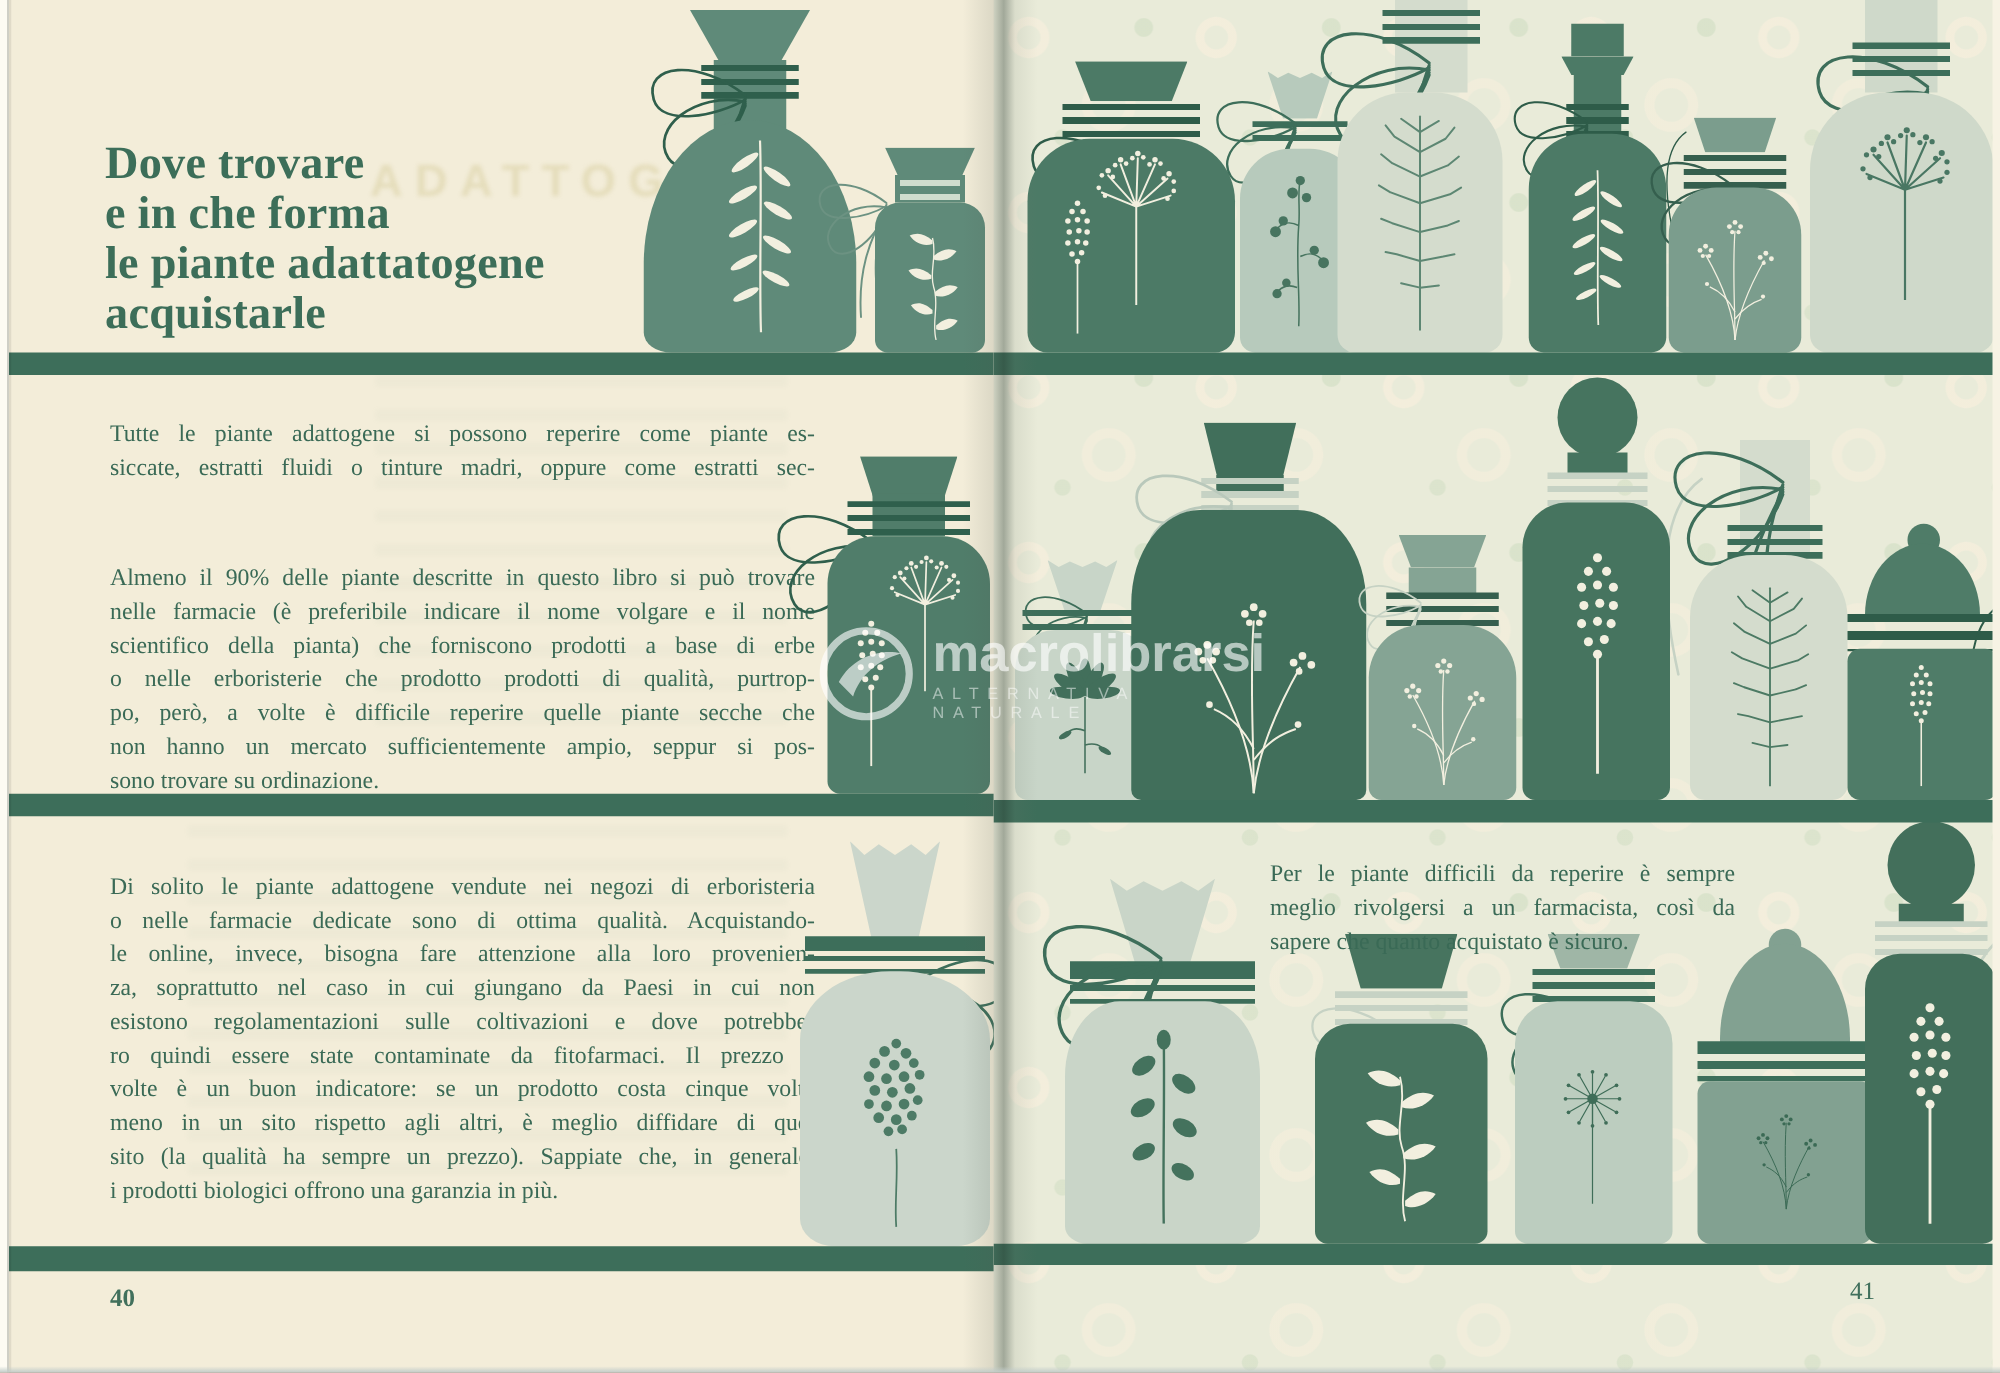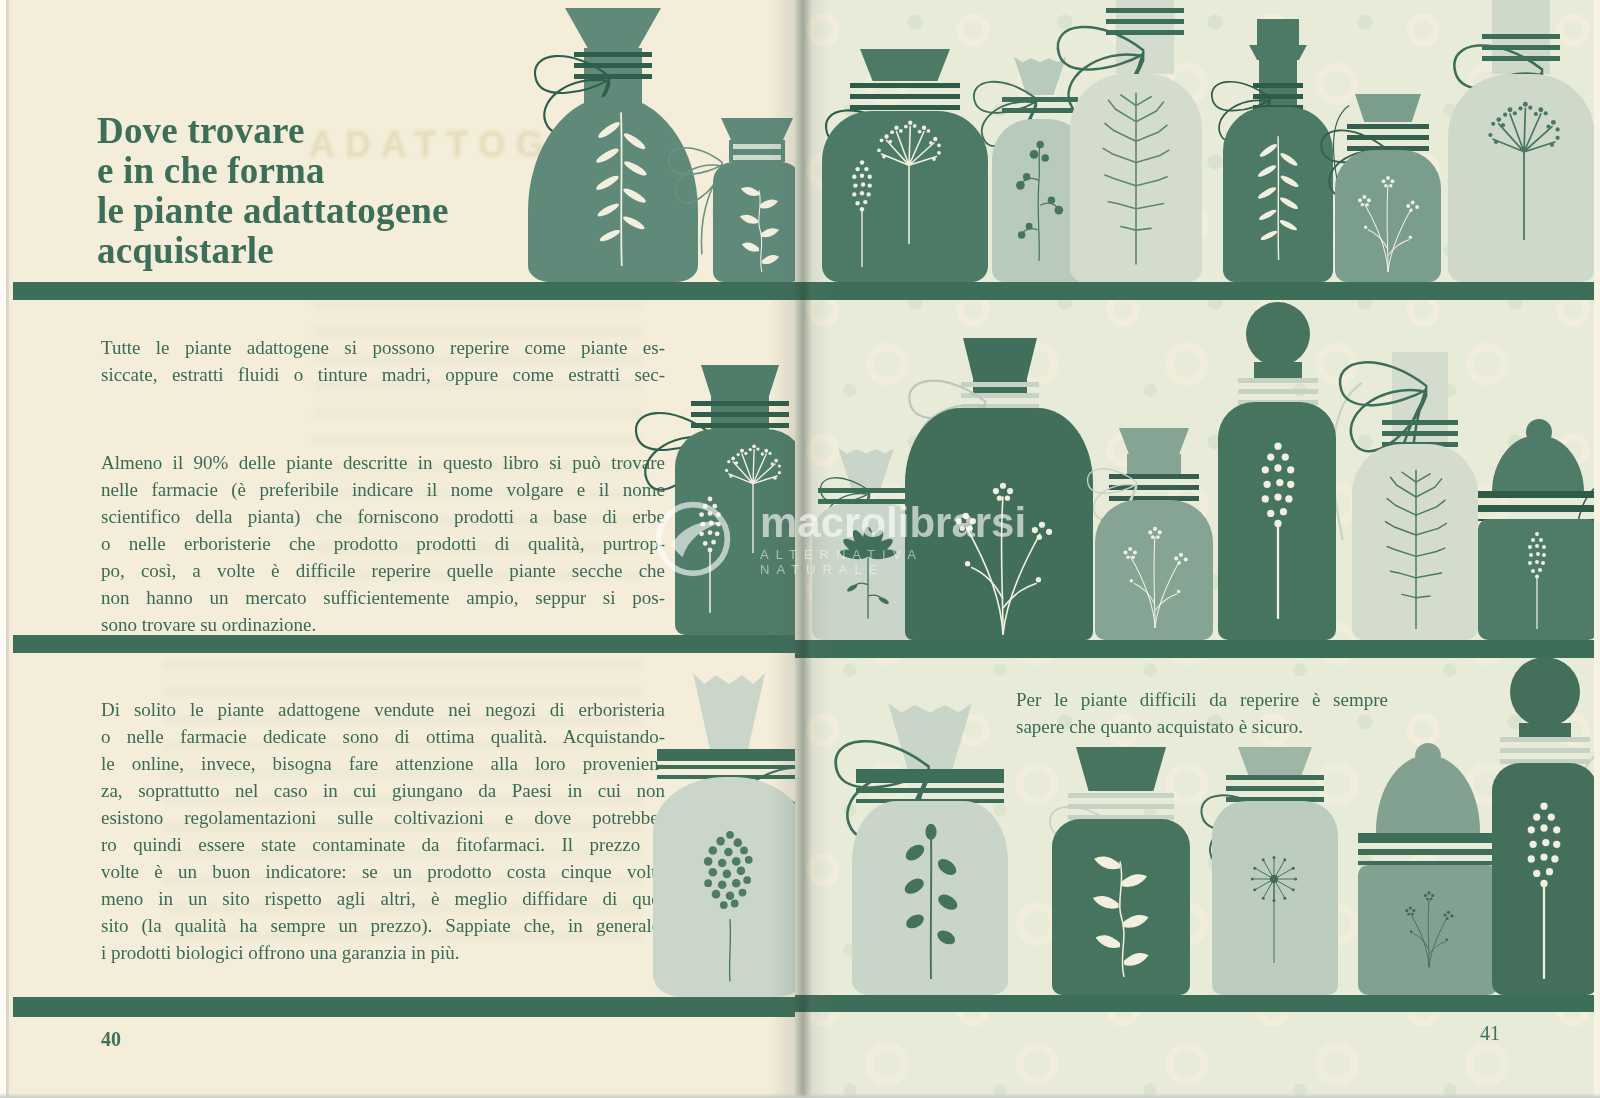--- a/index.html
+++ b/index.html
@@ -1,19 +1,19 @@
 <!DOCTYPE html>
 <html><head>
 <meta charset="utf-8">
 <style>
   html,body{margin:0;padding:0;background:#888;}
   #stage{position:relative;width:1600px;height:1098px;overflow:hidden;
          font-family:"Liberation Serif",serif;background:#f2ecd8;}
   .page{position:absolute;top:0;height:1098px;}
-  #page-left{left:0;width:795px;background:#f3edd9;margin-left:13px;}
+  #page-left{left:0;width:795px;background:#f3edd9;}
   #page-right{left:795px;width:805px;background-color:#e9ebd9;
     background-image:
       radial-gradient(circle at 28px 30px, rgba(244,238,220,.0) 9px, rgba(244,238,220,.9) 10px 16px, rgba(244,238,220,0) 17px),
       radial-gradient(circle at 92px 84px, rgba(244,238,220,0) 13px, rgba(244,238,220,.75) 14px 21px, rgba(244,238,220,0) 22px),
       radial-gradient(circle at 120px 22px, rgba(216,226,202,.9) 7px, rgba(216,226,202,0) 8px),
       radial-gradient(circle at 55px 110px, rgba(216,226,202,.8) 6px, rgba(216,226,202,0) 7px);
     background-size:150px 140px;}
   
   #title{position:absolute;left:84px;top:86px;width:490px;color:#3c6e59;
          font-size:37px;line-height:40px;font-weight:bold;letter-spacing:.2px;}
@@ -37,21 +37,21 @@
   .bd{left:0;right:0;bottom:0;background:var(--c);}
   .bands{background:repeating-linear-gradient(to bottom,var(--bc) 0 5px,transparent 5px 11px);}
   .trapt{clip-path:polygon(0 0,100% 0,86% 100%,14% 100%);}
   .crimp{clip-path:polygon(0 0,16% 14%,32% 3%,50% 14%,68% 3%,84% 14%,100% 0,76% 100%,24% 100%);}
   .flare{clip-path:polygon(0 0,100% 0,74% 100%,26% 100%);}
   .dome{border-radius:50% 50% 0 0 / 95% 95% 0 0;}
   .ball,.knob{border-radius:50%;}
   .motif,.bow{position:absolute;overflow:visible;}
   
   #watermark{position:absolute;left:650px;top:496px;width:330px;z-index:60;
-     display:flex;align-items:center;gap:24px;pointer-events:none;}
+     display:flex;align-items:center;gap:10px;pointer-events:none;}
   #wm-text .wm-name{font-family:"Liberation Sans",sans-serif;font-weight:700;
      font-size:42px;line-height:42px;color:rgba(255,255,255,.62);letter-spacing:0;}
   #wm-text .wm-tag{font-family:"Liberation Sans",sans-serif;font-size:13px;
      letter-spacing:7px;color:rgba(255,255,255,.5);margin-top:3px;}
   
   #gutter{position:absolute;left:770px;top:0;width:60px;height:1098px;z-index:55;
     background:linear-gradient(to right, rgba(80,90,80,0) 0%, rgba(80,90,80,.14) 40%,
        rgba(45,60,50,.38) 55%, rgba(110,120,105,.12) 70%, rgba(80,90,80,0) 100%);}
   #edge-left{position:absolute;left:0;top:0;width:9px;height:1098px;z-index:58;
     background:linear-gradient(to right,#fdfbf3 0 6px,#cfcfc6 6px 7px,rgba(0,0,0,.08) 7px 9px);}
@@ -302,21 +302,21 @@
       </h1>
     <div class="bodytext" style="left:88px;top:334px;width:564px;">
         <div class="jl">Tutte le piante adattogene si possono reperire come piante es-</div>
         <div class="jl">siccate, estratti fluidi o tinture madri, oppure come estratti sec-</div>
       </div>
     <div class="bodytext" style="left:88px;top:449px;width:564px;">
         <div class="jl">Almeno il 90% delle piante descritte in questo libro si può trovare</div>
         <div class="jl">nelle farmacie (è preferibile indicare il nome volgare e il nome</div>
         <div class="jl">scientifico della pianta) che forniscono prodotti a base di erbe</div>
         <div class="jl">o nelle erboristerie che prodotto prodotti di qualità, purtrop-</div>
-        <div class="jl">po, così, a volte è difficile reperire quelle piante secche che</div>
+        <div class="jl">po, però, a volte è difficile reperire quelle piante secche che</div>
         <div class="jl">non hanno un mercato sufficientemente ampio, seppur si pos-</div>
         <div class="jl last">sono trovare su ordinazione.</div>
       </div>
     <div class="bodytext" style="left:88px;top:696px;width:564px;">
         <div class="jl">Di solito le piante adattogene vendute nei negozi di erboristeria</div>
         <div class="jl">o nelle farmacie dedicate sono di ottima qualità. Acquistando-</div>
         <div class="jl">le online, invece, bisogna fare attenzione alla loro provenien-</div>
         <div class="jl">za, soprattutto nel caso in cui giungano da Paesi in cui non</div>
         <div class="jl">esistono regolamentazioni sulle coltivazioni e dove potrebbe-</div>
         <div class="jl">ro quindi essere state contaminate da fitofarmaci. Il prezzo a</div>
@@ -603,20 +603,21 @@
           <use href="#m-spike"></use>
         </svg>
     </div>
 
     <div class="shelf" style="top:282px;height:18px;"></div>
     <div class="shelf" style="top:640px;height:18px;"></div>
     <div class="shelf" style="top:995px;height:17px;"></div>
 
     <div class="bodytext" style="left:221px;top:686px;width:372px;">
         <div class="jl">Per le piante difficili da reperire è sempre</div>
+        <div class="jl">meglio rivolgersi a un farmacista, così da</div>
         <div class="jl last">sapere che quanto acquistato è sicuro.</div>
       </div>
 
     <div class="pagenum" style="left:685px;top:1022px;">41</div>
   </div>
 
   <div id="gutter"></div>
 
   <div id="watermark">
     <svg width="86" height="86" viewBox="0 0 90 90" style="flex:none;">

